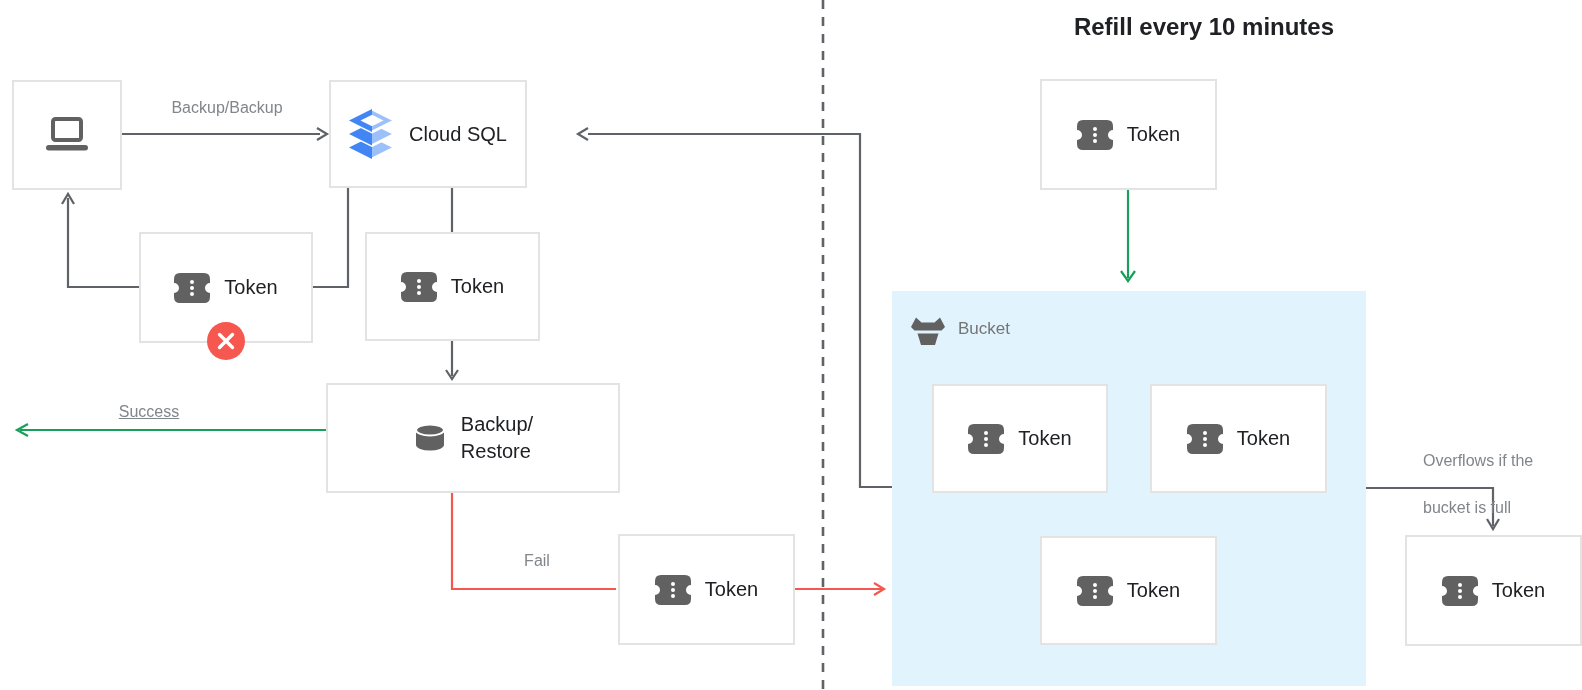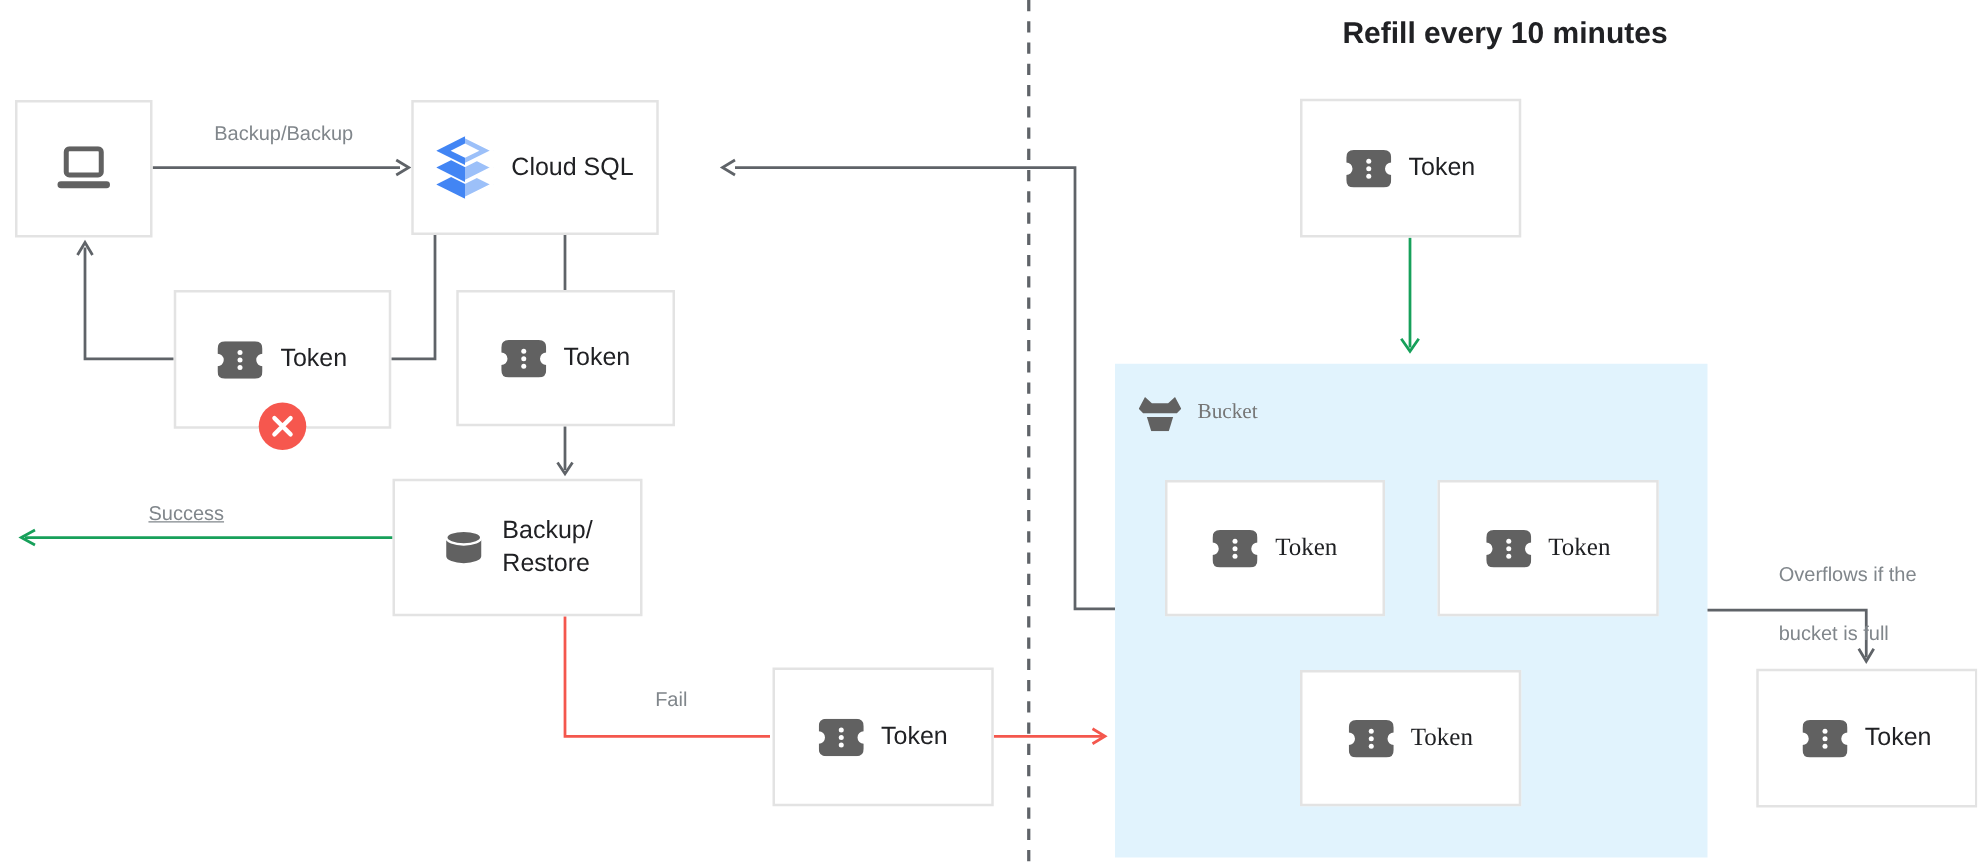--- a/index.html
+++ b/index.html
@@ -9,21 +9,21 @@
   }
   .edges{position:absolute;left:0;top:0;z-index:1;}
   .edges path{fill:none;stroke-linecap:butt;}
   .e-dark{stroke:var(--edge-dark,#5f6368);stroke-width:2.2;}
   .e-red{stroke:var(--edge-red,#f4574d);stroke-width:2.2;}
   .e-green{stroke:var(--edge-green,#17a05a);stroke-width:2.2;}
   .e-dashed{stroke:var(--edge-dark,#5f6368);stroke-width:2.6;stroke-dasharray:9 8;}
 
   .bucket{
     position:absolute;left:892px;top:291px;width:474px;height:395px;
-    background:var(--bucket-fill,#e1f3fd);z-index:0;font-family:Liberation Serif, serif;
+    background:var(--bucket-fill,#e1f3fd);z-index:0;
   }
   .bucket-head{position:absolute;left:19px;top:22px;display:flex;align-items:center;gap:13px;}
   .bucket-label{font-size:17px;color:#757575;}
 
   .node{
     position:absolute;background:#fff;border:2px solid var(--node-border,#e3e3e3);
     box-sizing:border-box;display:flex;align-items:center;justify-content:center;gap:14px;
     z-index:2;
   }
   .node-label{font-size:20px;color:var(--node-text,#202124);white-space:nowrap;}
@@ -184,21 +184,21 @@
       <svg width="36" height="30" viewBox="0 0 36 30">
         <path class="tok-fill" d="M6 0 H30 Q36 0 36 6 V10 A5 5 0 0 0 36 20 V24 Q36 30 30 30 H6 Q0 30 0 24 V20 A5 5 0 0 0 0 10 V6 Q0 0 6 0 Z"></path>
         <circle cx="18" cy="9" r="2" fill="#fff"></circle>
           <circle cx="18" cy="15" r="2" fill="#fff"></circle>
           <circle cx="18" cy="21" r="2" fill="#fff"></circle>
       </svg>
     </span>
     <span class="node-label">Token</span>
   </div>
 
-  <div class="node" style="left:314px;top:383px;width:200px;height:110px;">
+  <div class="node" style="left:326px;top:383px;width:294px;height:110px;">
     <span class="icon">
       <svg width="34" height="28" viewBox="0 0 34 28">
         <path class="tok-fill" d="M3 6 V21 A14 5.5 0 0 0 31 21 V6 Z"></path>
         <ellipse cx="17" cy="6" rx="14" ry="5.5" class="tok-fill" stroke="#fff" stroke-width="2"></ellipse>
       </svg>
     </span>
     <span class="node-label-2l">
       <span>Backup/</span>
       <span>Restore</span>
     </span>

